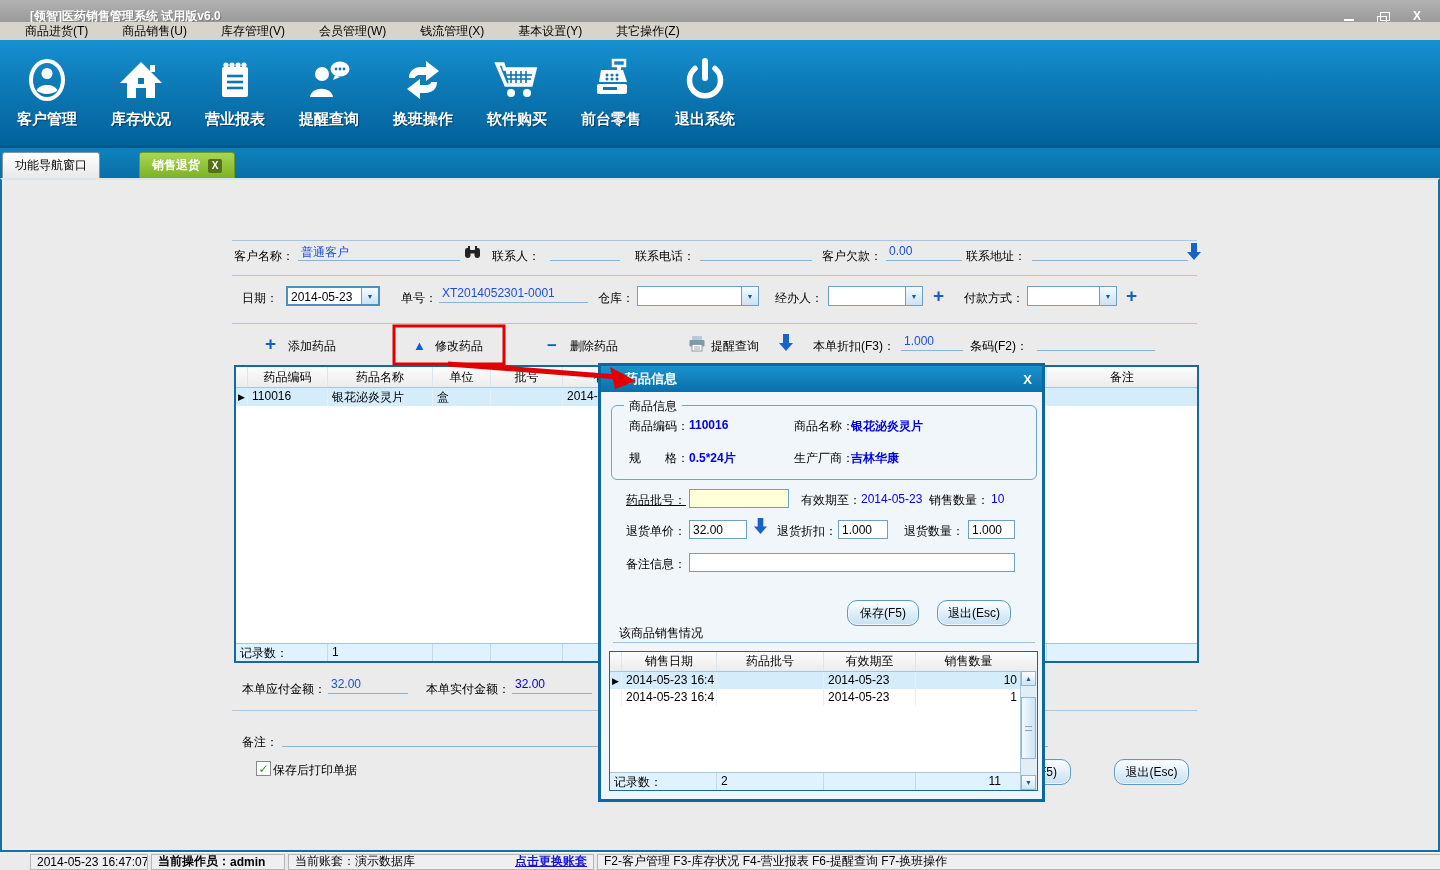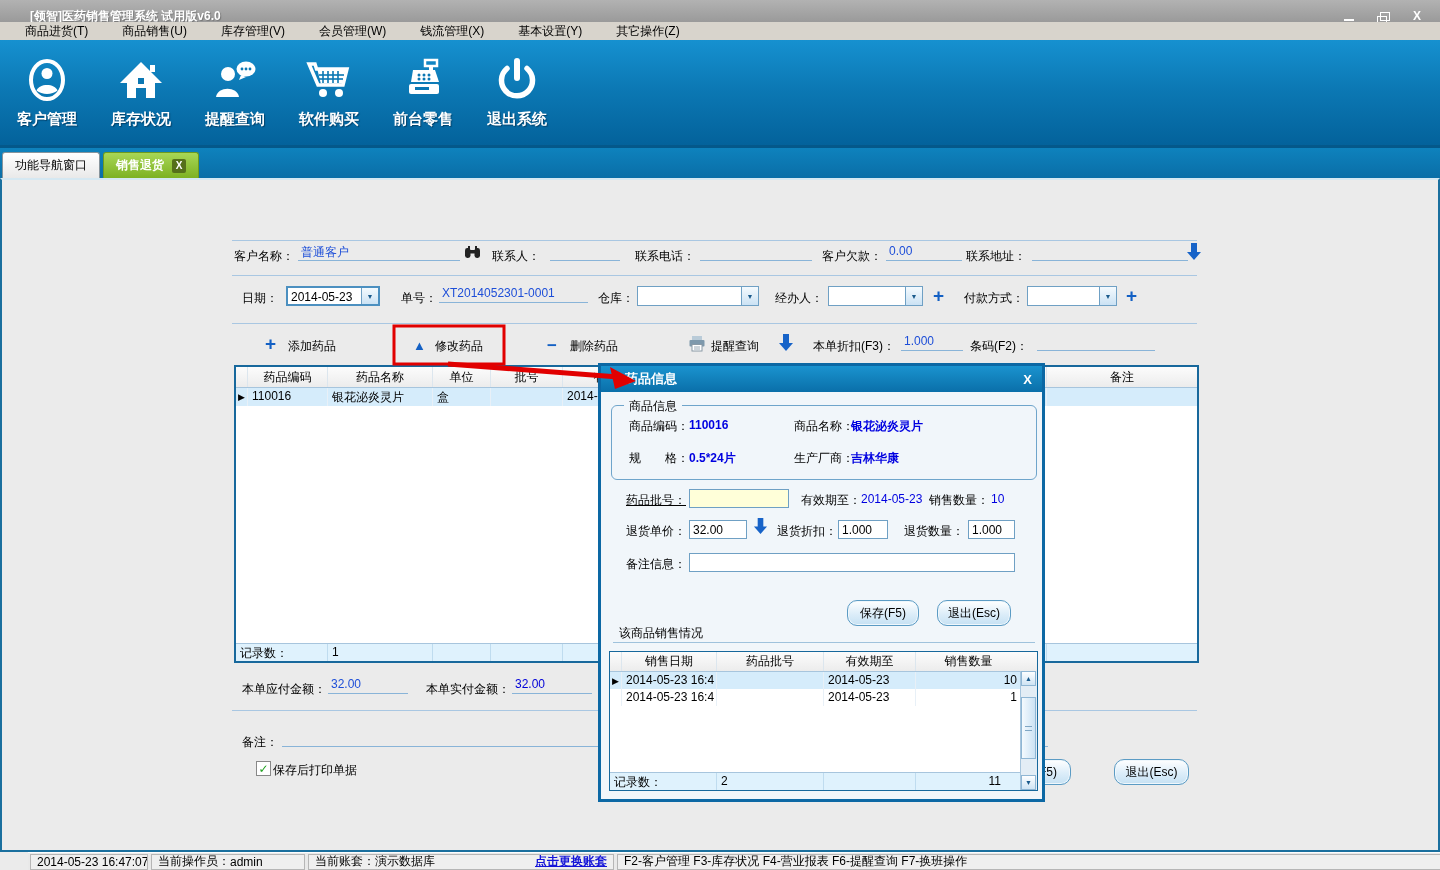--- a/index.html
+++ b/index.html
@@ -16,21 +16,21 @@
   
   .menubar{position:absolute;left:0;top:22px;width:1440px;height:18px;background:#D8D4CC;border-bottom:1px solid #C0BCB4;display:flex;align-items:center;}
   .menu-item{padding:0 9px;line-height:18px;color:#000;cursor:default;white-space:nowrap;margin-left:16px;}
   
   .toolbar{position:absolute;left:0;top:40px;width:1440px;height:108px;background:linear-gradient(180deg,#1691D0 0%,#0C79B5 45%,#03629B 100%);border-bottom:3px solid #04588A;box-sizing:border-box;display:flex;align-items:center;}
   .titem{width:94px;height:102px;display:flex;flex-direction:column;align-items:center;justify-content:flex-start;padding-top:12px;box-sizing:border-box;cursor:default;}
   .ticon{height:52px;display:flex;align-items:center;justify-content:center;}
   .ticon svg{width:48px;height:48px;display:block;}
   .tlabel{color:#fff;font-weight:bold;font-size:15px;margin-top:4px;white-space:nowrap;text-shadow:1px 1px 1px rgba(0,40,70,.6);}
   
-  .tabstrip{position:absolute;left:0;top:148px;width:1440px;height:30px;background:linear-gradient(#0E82BD,#0A6EA7);display:flex;align-items:flex-end;}
+  .tabstrip{position:absolute;left:0;top:148px;width:1440px;height:30px;background:linear-gradient(#0E82BD,#0A6EA7);display:flex;align-items:flex-end;gap:36px;}
   .tab{height:25px;display:flex;align-items:center;padding:0 12px;font-size:12px;border:1px solid #87949C;border-bottom:none;border-radius:3px 3px 0 0;cursor:default;white-space:nowrap;}
   .tab-inactive{background:linear-gradient(#FFFFFF,#E9E9E9);color:#000;margin-left:2px;}
   .tab-active{background:linear-gradient(#A8D756,#7DB122);color:#fff;font-weight:bold;border-color:#6E9A1E;margin-left:3px;}
   .tab-close{width:14px;height:14px;margin-left:8px;background:#55701A;border-radius:2px;color:#fff;font-size:10px;font-weight:bold;display:flex;align-items:center;justify-content:center;line-height:1;}
   
   .content{position:absolute;left:0;top:178px;width:1440px;height:674px;background:#EBEBEB;border-left:2px solid #1A6F9E;border-right:2px solid #1A6F9E;border-bottom:2px solid #1A6F9E;border-top:2px solid #D5E8F2;box-sizing:border-box;}
   .sep{position:absolute;height:1px;background:#A9C7E2;}
   .lbl{position:absolute;font-size:12px;color:#000;white-space:nowrap;}
   .uline{position:absolute;border-bottom:1px solid #89B4D8;height:16px;font-size:12px;color:#1d4ed8;padding:0 3px;white-space:nowrap;overflow:hidden;}
   .blue-text{color:#0000D8;}
@@ -118,32 +118,60 @@
           <path d="M24 6 45 27h-7v15H29v-10h-10v10H10V27H3z" fill="#fff"></path>
           <rect x="33" y="9" width="5" height="7" fill="#fff"></rect>
           <rect x="21" y="22" width="6" height="6" fill="#0B77B3"></rect>
         </svg>
     </span>
       <span class="tlabel">库存状况</span>
   </div>
   <div class="titem">
     <span class="ticon">
       <svg viewBox="0 0 48 48">
+          <rect x="11" y="11" width="26" height="30" rx="2" fill="#fff"></rect>
+          <g stroke="#0B77B3" stroke-width="2.6">
+            <line x1="16" y1="20" x2="32" y2="20"></line>
+            <line x1="16" y1="26" x2="32" y2="26"></line>
+            <line x1="16" y1="32" x2="32" y2="32"></line>
+          </g>
+          <g fill="#fff">
+            <circle cx="15" cy="9" r="2.6"></circle>
+            <circle cx="21" cy="9" r="2.6"></circle>
+            <circle cx="27" cy="9" r="2.6"></circle>
+            <circle cx="33" cy="9" r="2.6"></circle>
+          </g>
+        </svg>
+    </span>
+      <span class="tlabel">营业报表</span>
+  </div>
+  <div class="titem">
+    <span class="ticon">
+      <svg viewBox="0 0 48 48">
           <circle cx="17" cy="18" r="7" fill="#fff"></circle>
           <path d="M5 41c1.5-11 21.5-11 23 0z" fill="#fff"></path>
           <ellipse cx="35" cy="13" rx="9.5" ry="7.5" fill="#fff"></ellipse>
           <path d="M30 19l-2 5 7-3z" fill="#fff"></path>
           <g fill="#0B77B3">
             <circle cx="31" cy="13" r="1.4"></circle>
             <circle cx="35" cy="13" r="1.4"></circle>
             <circle cx="39" cy="13" r="1.4"></circle>
           </g>
         </svg>
     </span>
       <span class="tlabel">提醒查询</span>
+  </div>
+  <div class="titem">
+    <span class="ticon">
+      <svg viewBox="0 0 48 48">
+          <path d="M10 22c0-7 5-11 12-11h5V5l13 10-13 10v-6h-6c-4 0-5 2-5 3z" fill="#fff"></path>
+          <path d="M38 26c0 7-5 11-12 11h-5v6L8 33l13-10v6h6c4 0 5-2 5-3z" fill="#fff"></path>
+        </svg>
+    </span>
+      <span class="tlabel">换班操作</span>
   </div>
   <div class="titem">
     <span class="ticon">
       <svg viewBox="0 0 48 48">
           <path d="M4 8h6l1.5 5H42l-4 16H13z" fill="none" stroke="#fff" stroke-width="3.5"></path>
           <path d="M12.5 14h28l-3.4 13.5H15.8z" fill="#fff"></path>
           <g stroke="#0B77B3" stroke-width="1.6">
             <line x1="18" y1="15" x2="18" y2="27"></line>
             <line x1="23" y1="15" x2="23" y2="27"></line>
             <line x1="28" y1="15" x2="28" y2="27"></line>
@@ -416,21 +444,21 @@
 </div>
 
 <svg class="annotation" style="left:390px;top:320px;" width="260" height="72" viewBox="0 0 260 72">
   <rect x="4" y="6" width="110" height="38" fill="none" stroke="#E10000" stroke-width="3"></rect>
   <line x1="58" y1="44" x2="228" y2="57" stroke="#E10000" stroke-width="5"></line>
   <polygon points="246,61 220,47 225,69" fill="#E10000"></polygon>
 </svg>
 
 <div class="statusbar">
   <div class="sb-panel" style="width:118px;">2014-05-23 16:47:07</div>
-  <div class="sb-panel" style="width:154px;">
+  <div class="sb-panel" style="width:134px;font-weight:bold;">
     <span>当前操作员：</span>
     <span>admin</span>
   </div>
   <div class="sb-panel" style="width:306px;justify-content:space-between;">
     <span><span>当前账套：</span><span>演示数据库</span></span>
     <span class="sb-link">点击更换账套</span>
   </div>
   <div class="sb-panel" style="flex:1;">F2-客户管理 F3-库存状况 F4-营业报表 F6-提醒查询 F7-换班操作</div>
 </div>
 

